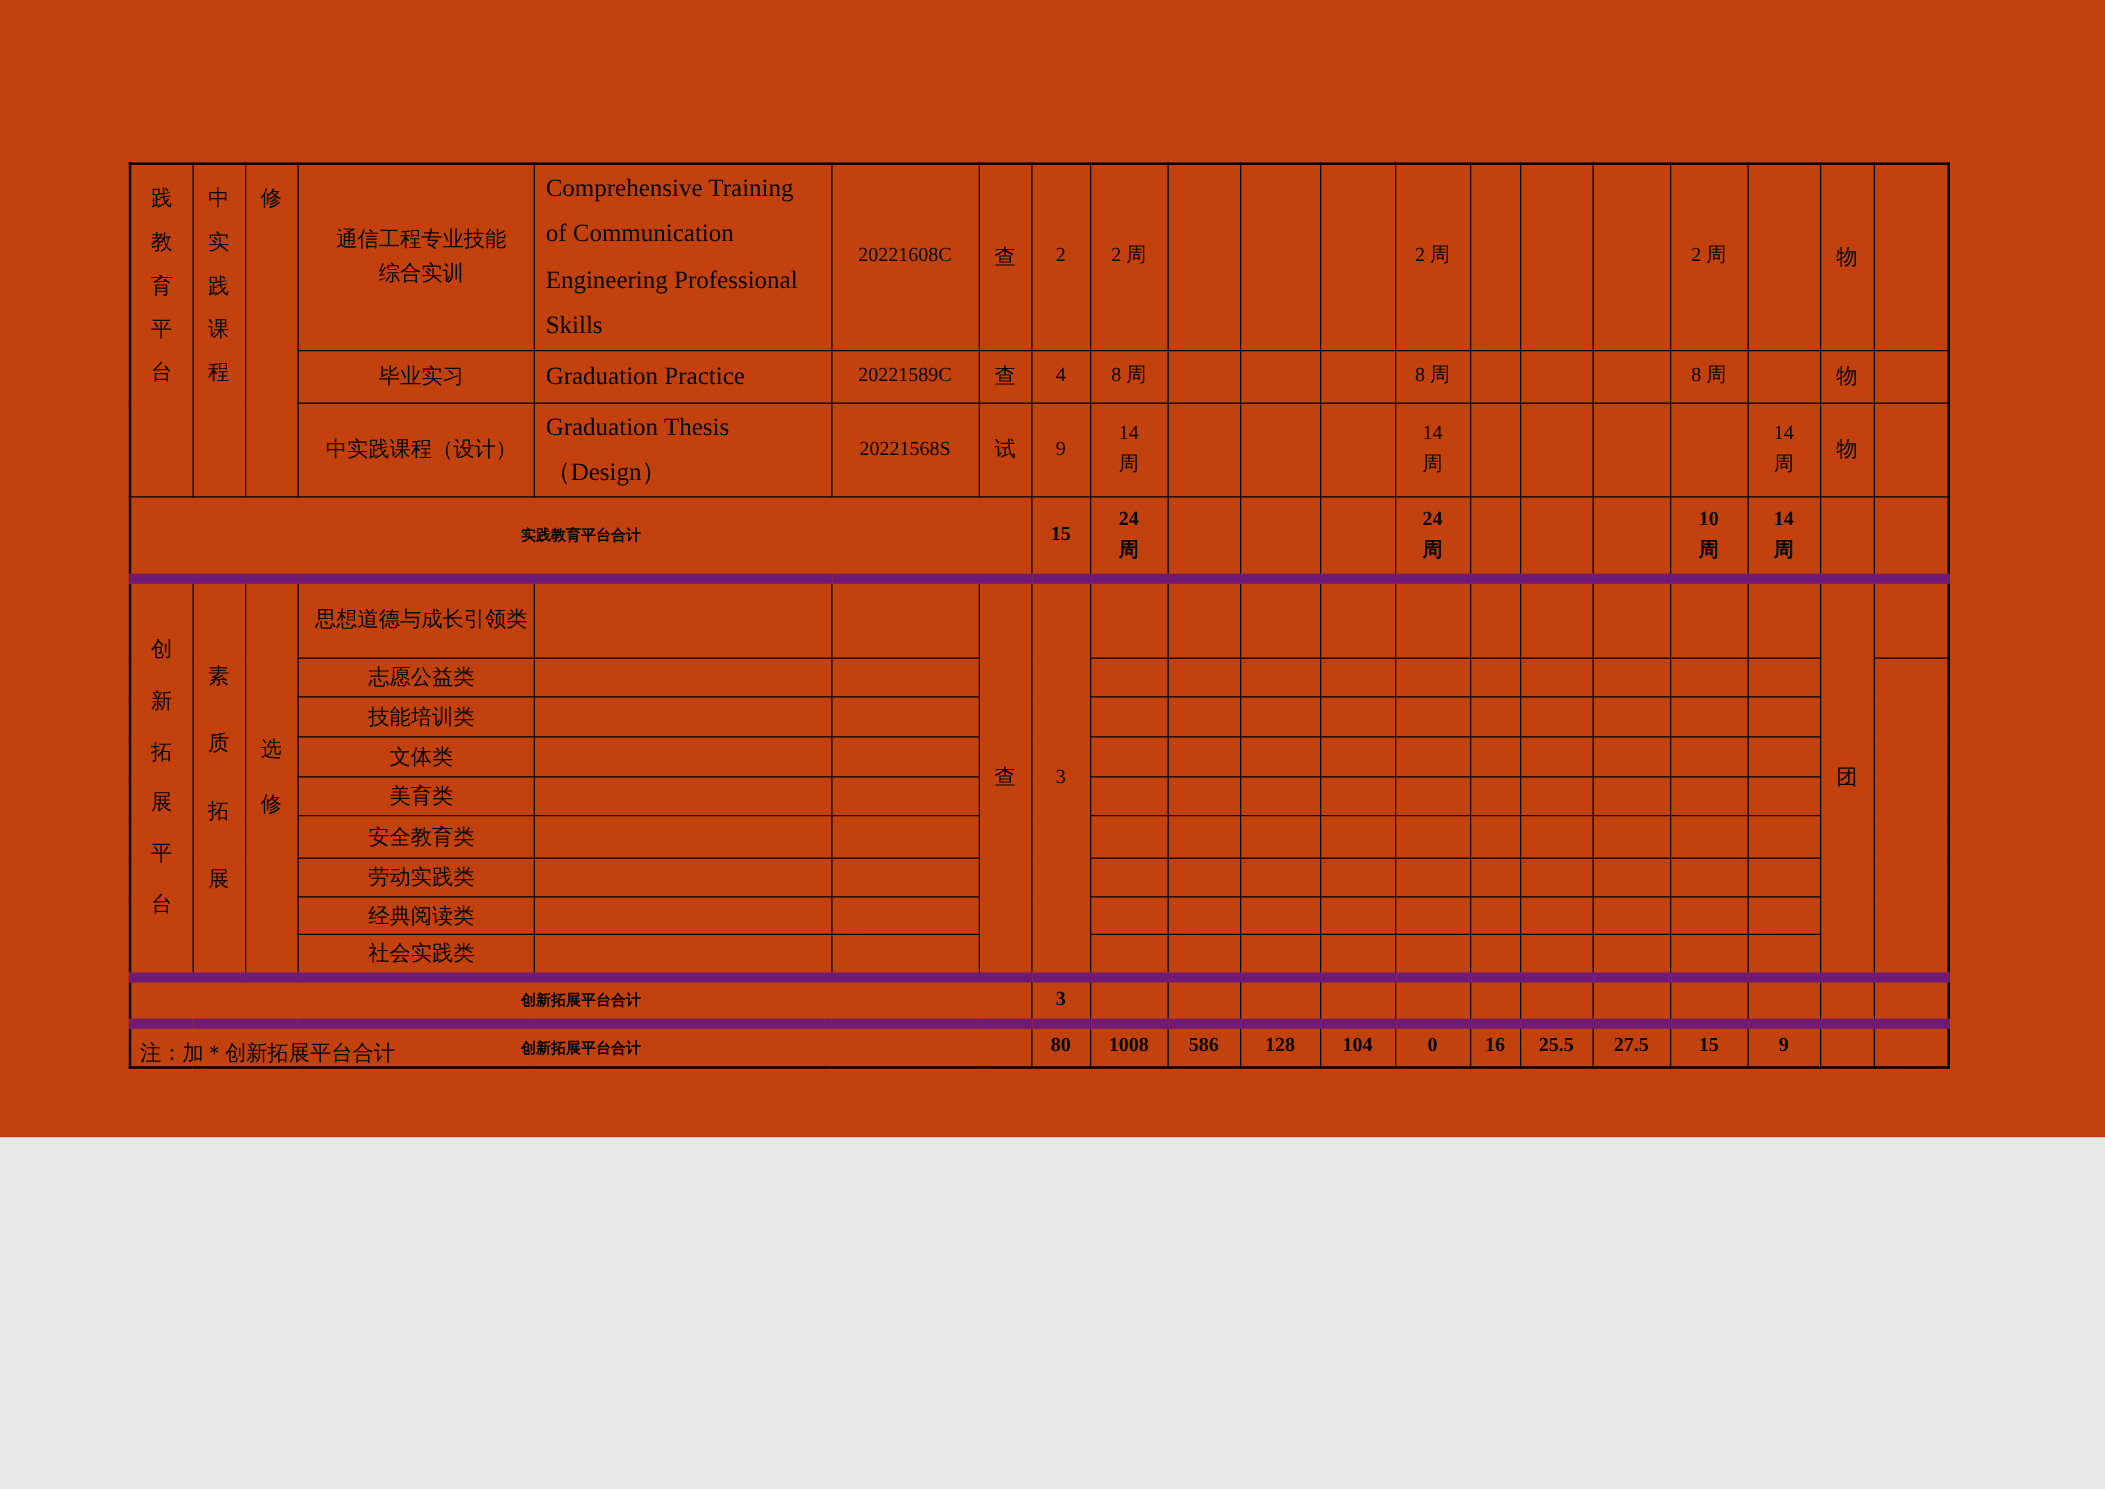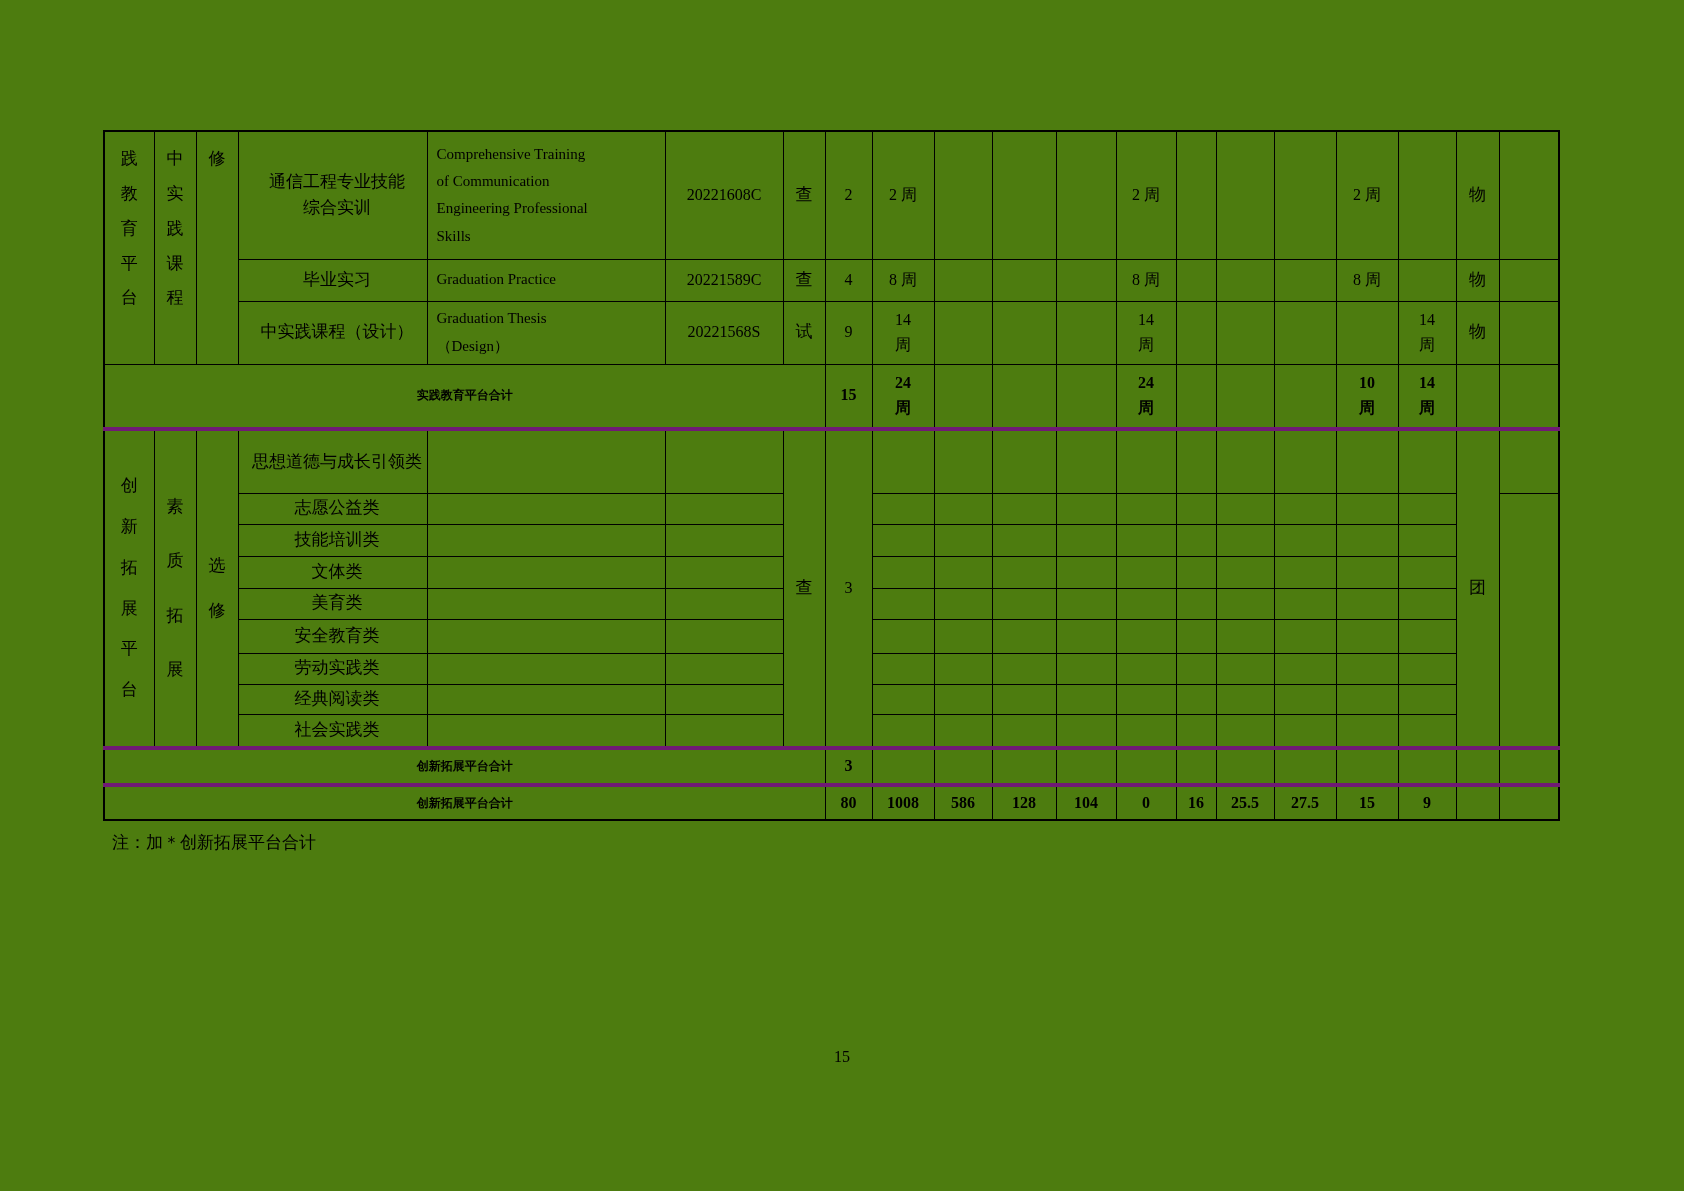--- a/index.html
+++ b/index.html
@@ -1,32 +1,32 @@
 <!DOCTYPE html>
 <html><head>
 <meta charset="utf-8">
 <style>
   * { margin:0; padding:0; box-sizing:border-box; }
   html,body { background:#e8e8e8; }
   .page {
-    position:relative; width:1684px; height:1191px; background:#4d7c0f;
+    position:relative; width:1684px; height:910px; background:#c2410c;
     font-family:"Liberation Serif","DejaVu Serif",serif; color:#000; overflow:hidden;padding-left:32px;
   }
   table.plan {
     position:absolute; left:103px; top:130px; width:1455px;
     border-collapse:collapse; table-layout:fixed; border:2px solid #000;
   }
   td {
     border:1px solid #000; text-align:center; vertical-align:middle;
     font-size:16px; padding:1px 2px; overflow:hidden; line-height:1.55;
   }
-  tr.sep td { border-top:4px solid #701a75; }
+  tr.sep td { border-top:8px solid #701a75; }
   td.zh { font-size:17px; }
   td.left { text-align:center; padding-left:11px; }
-  td.en { text-align:left; padding-left:9px; font-size:15px; line-height:1.82; }
+  td.en { text-align:left; padding-left:9px; font-size:20px; line-height:1.82; }
   .pre { white-space:pre-line; }
   .bold { font-weight:bold; }
   td.label-cell { font-weight:bold; font-size:12px; }
   td.vert { padding:2px 0; }
   td.vtop { vertical-align:top; padding-top:10px; }
   .vtxt { display:block; width:1.15em; margin:0 auto; word-break:break-all;
           font-size:17px; line-height:2.05; text-align:center; }
   .lh24 { line-height:2.4; }
   .lh32 { line-height:3.2; }
   .lh26 { line-height:2.6; }

